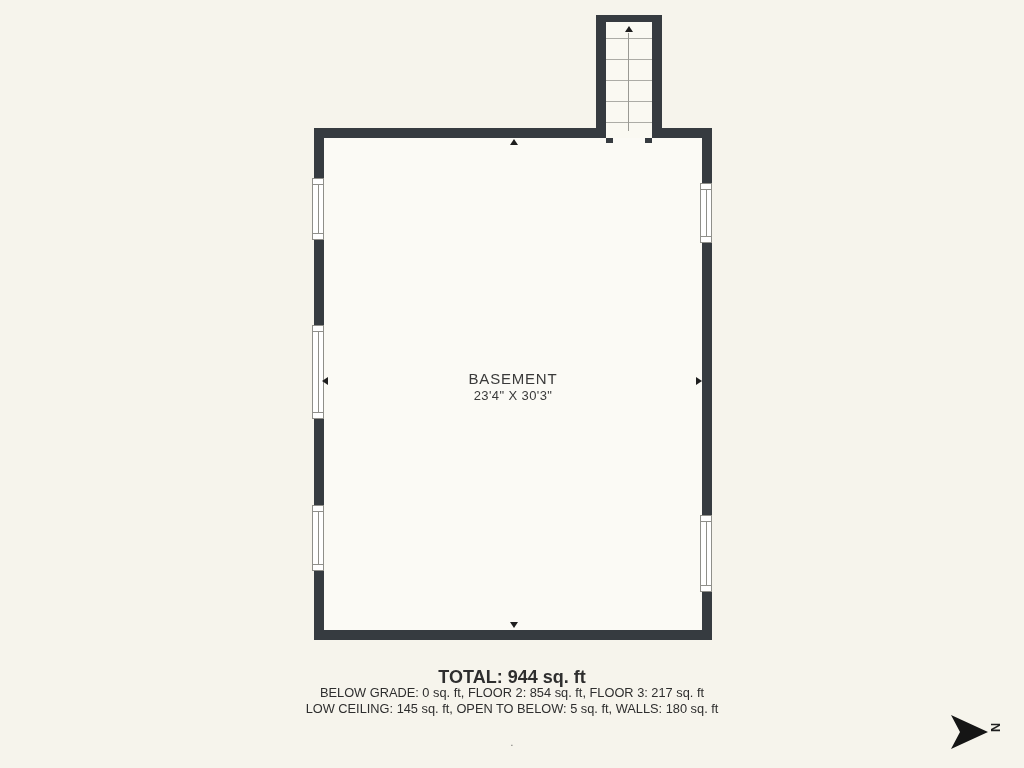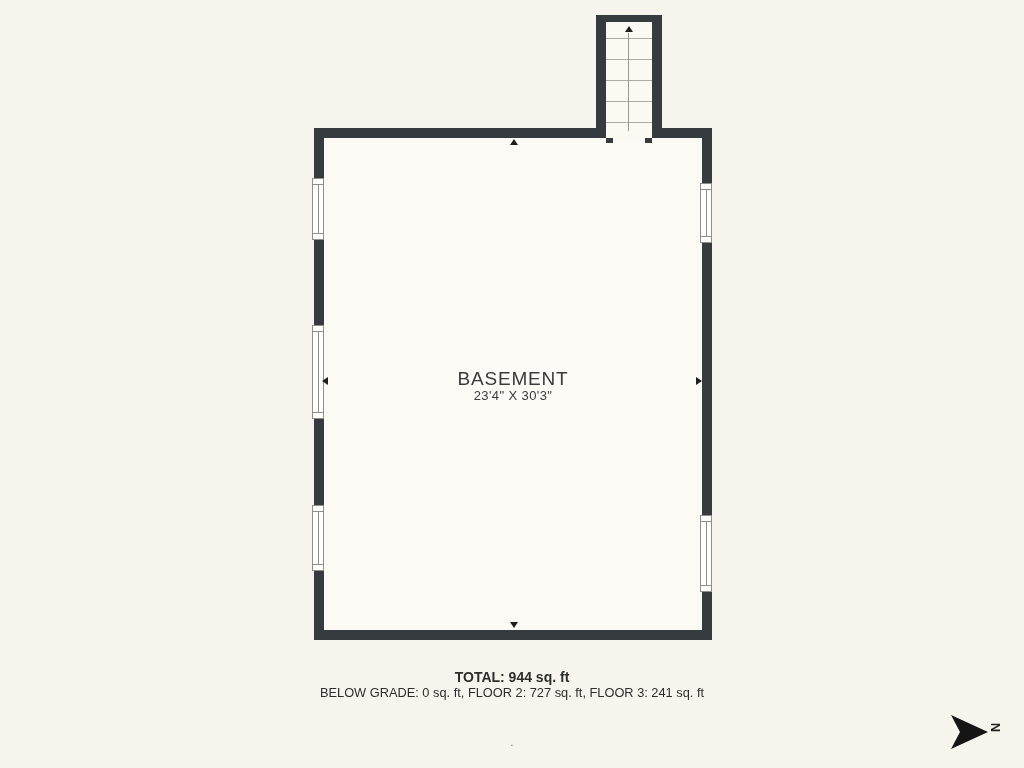--- a/index.html
+++ b/index.html
@@ -26,27 +26,27 @@
   .tri{width:0;height:0;position:absolute;}
   .tri-up{border-left:4px solid transparent;border-right:4px solid transparent;border-bottom:6px solid #1e1e1e;}
   .tri-down{border-left:4px solid transparent;border-right:4px solid transparent;border-top:6px solid #1e1e1e;}
   .tri-left{border-top:4px solid transparent;border-bottom:4px solid transparent;border-right:6px solid #1e1e1e;}
   .tri-right{border-top:4px solid transparent;border-bottom:4px solid transparent;border-left:6px solid #1e1e1e;}
   .notch{position:absolute;background:#363b40;width:7px;height:5px;top:138px;}
   .room-label{
     position:absolute;left:324px;top:370px;width:378px;
     text-align:center;line-height:17px;
   }
-  .room-name{font-size:19px;letter-spacing:0.8px;color:#3a3a3a;}
+  .room-name{font-size:15px;letter-spacing:0.8px;color:#3a3a3a;}
   .room-dims{font-size:13px;letter-spacing:0.4px;color:#3a3a3a;}
   .summary{
     position:absolute;left:0;top:670px;width:1024px;
     text-align:center;font-size:12.8px;line-height:15.3px;color:#2e2e2e;
   }
-  .summary .total{font-weight:bold;font-size:14px;}
+  .summary .total{font-weight:bold;font-size:18px;}
   .footnote{position:absolute;left:0;top:737px;width:1024px;text-align:center;font-size:10px;color:#6a6a66;}
   .compass{position:absolute;left:950px;top:712px;width:62px;height:48px;}
   .compass svg{position:absolute;left:0;top:0;}
   .compass .north-letter{
     position:absolute;left:41px;top:8px;
     font-size:13px;font-weight:bold;color:#1e1e1e;
     display:inline-block;transform:rotate(90deg);
   }
 </style>
 </head>
@@ -116,21 +116,22 @@
     <div class="tri tri-right" style="left:696px;top:377px;"></div>
 
     <div class="room-label">
       <div class="room-name">BASEMENT</div>
       <div class="room-dims">23'4" X 30'3"</div>
     </div>
   </div>
 
   <div class="summary">
     <div class="total">TOTAL: 944 sq. ft</div>
-    <div>BELOW GRADE: 0 sq. ft, FLOOR 2: 727 sq. ft, FLOOR 3: 241 sq. ft</div>
+    <div>BELOW GRADE: 0 sq. ft, FLOOR 2: 854 sq. ft, FLOOR 3: 217 sq. ft</div>
+    <div>LOW CEILING: 145 sq. ft, OPEN TO BELOW: 5 sq. ft, WALLS: 180 sq. ft</div>
   </div>
   <div class="footnote">.</div>
 
   <div class="compass">
     <svg width="40" height="40" viewBox="0 0 40 40">
       <polygon points="1,3 38,20 1,37 10,20" fill="#151515"></polygon>
     </svg>
     <span class="north-letter">N</span>
   </div>
 

